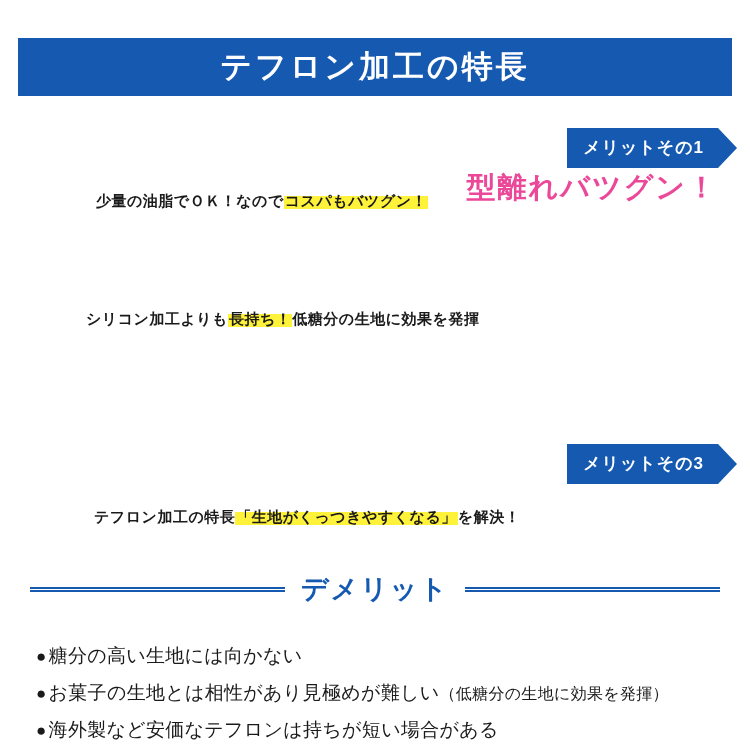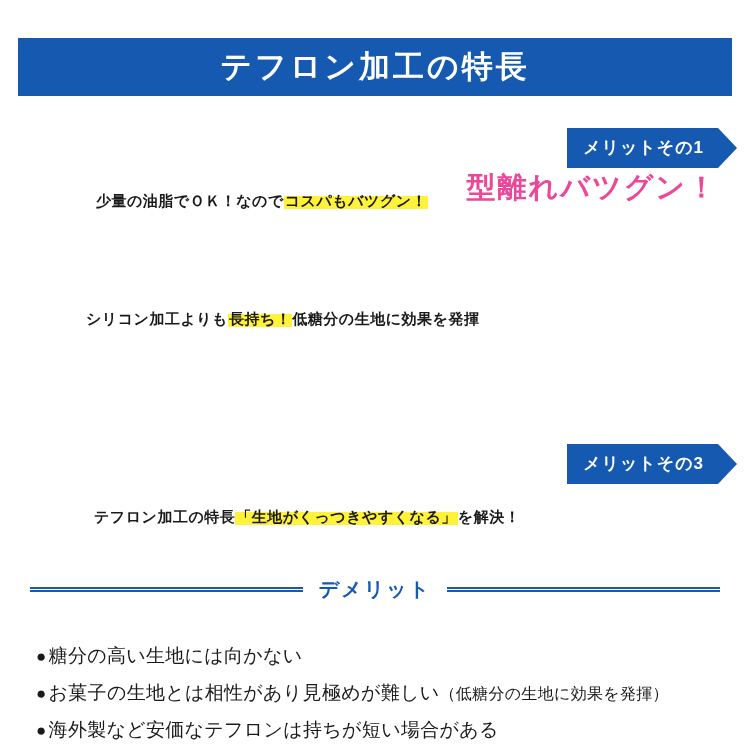--- a/index.html
+++ b/index.html
@@ -123,21 +123,21 @@
   .rule {
     flex: 1 1 auto;
     height: 0;
     border-top: 2px solid #1559b0;
     border-bottom: 2px solid #1559b0;
     height: 5px;
     box-sizing: border-box;
   }
   .demerit-label {
     color: #1559b0;
-    font-size: 20px;
+    font-size: 27px;
     font-weight: bold;
     letter-spacing: 2px;
     padding: 0 16px;
     font-family: "Liberation Serif", serif;
     white-space: nowrap;
   }
 
   
   .demerit-list {
     position: absolute;

